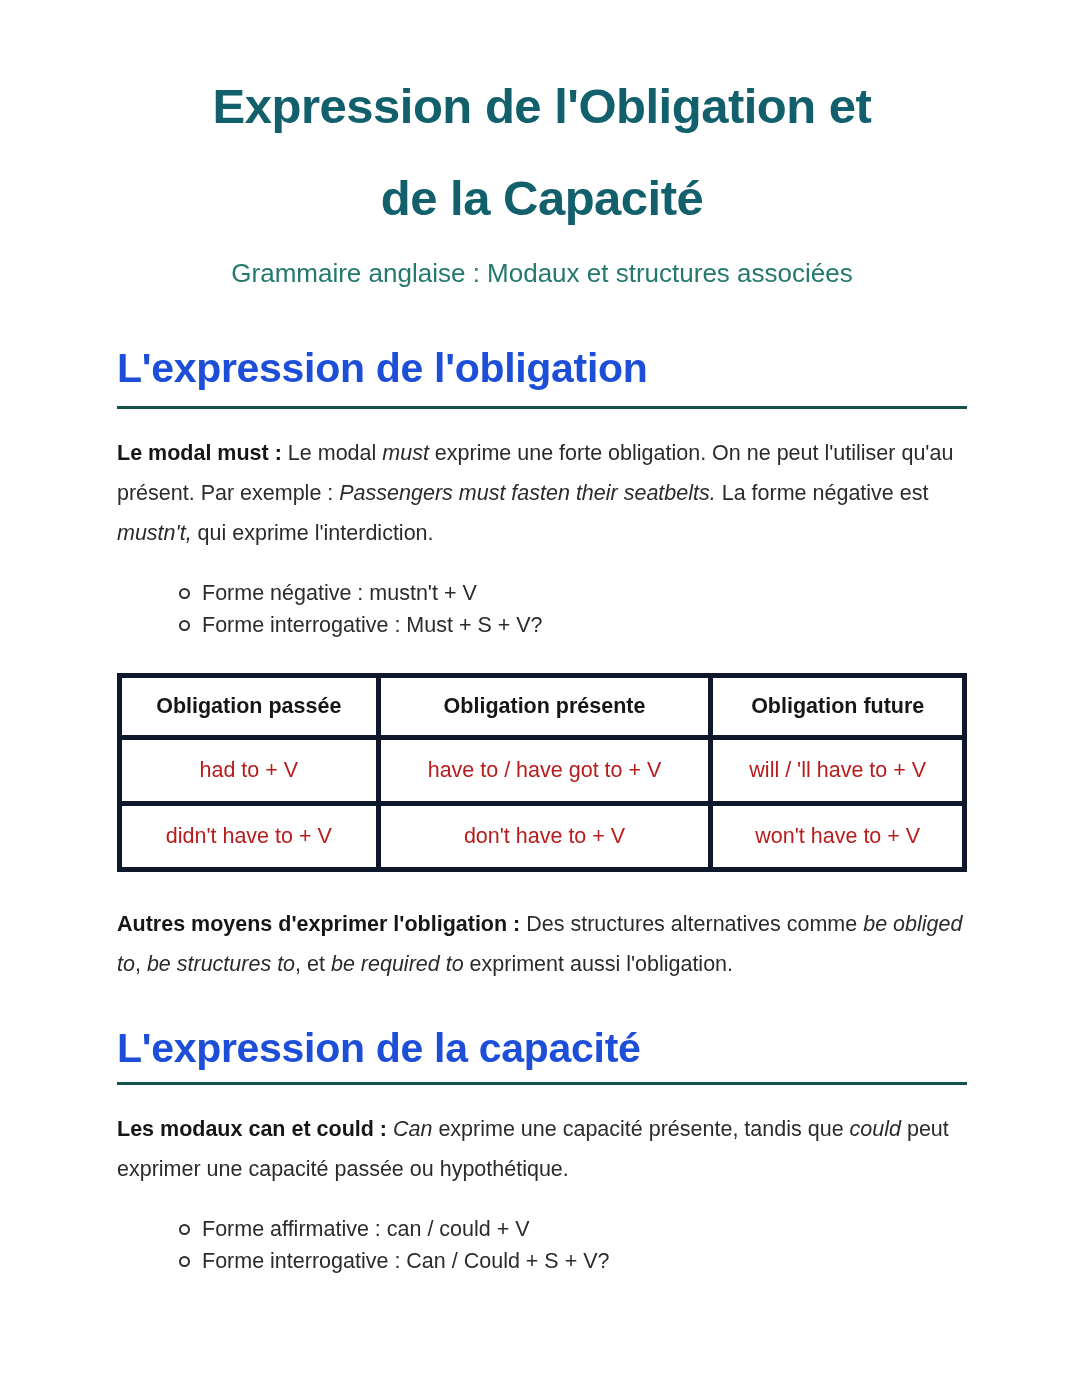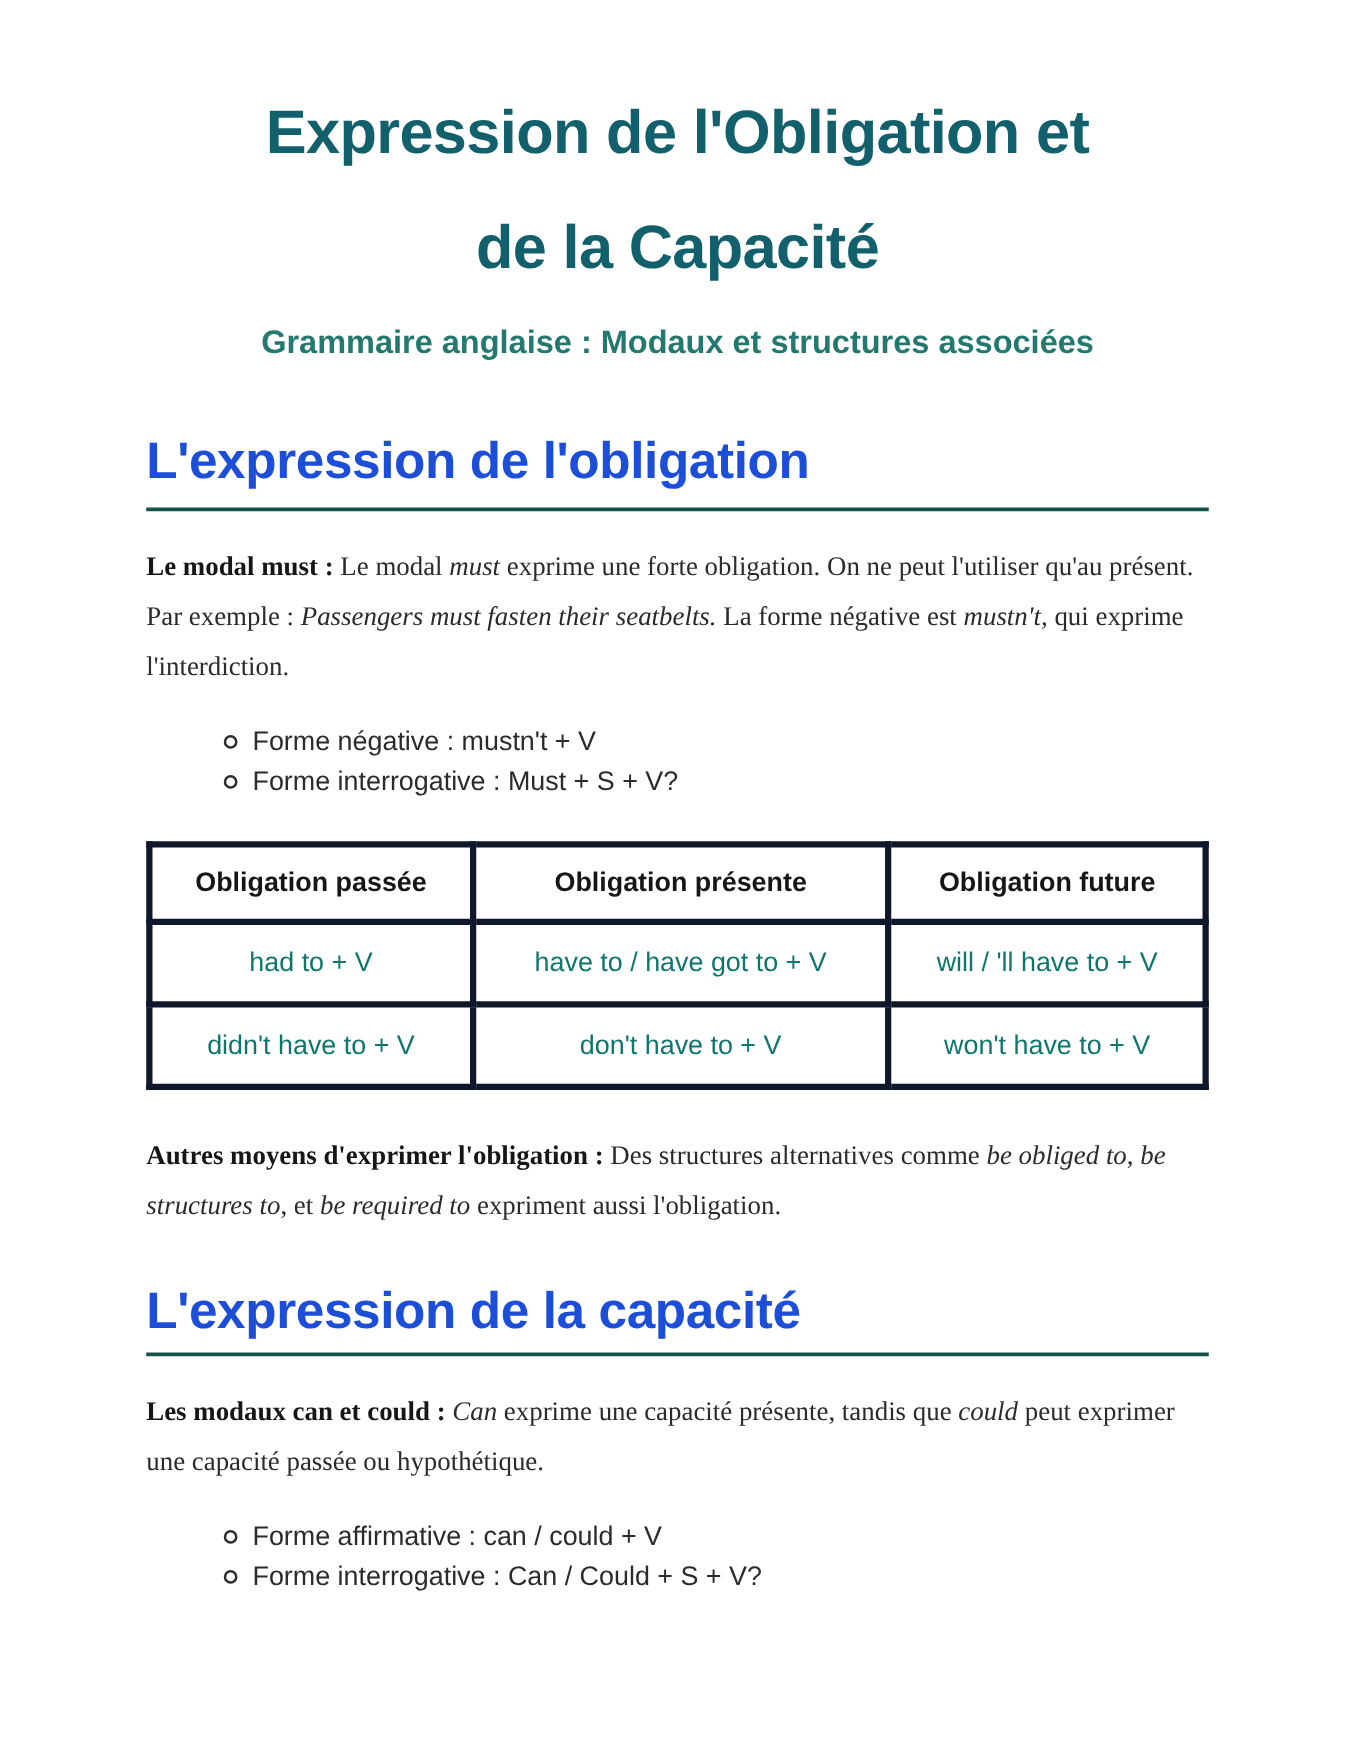--- a/index.html
+++ b/index.html
@@ -28,21 +28,21 @@
     color: #12606c;
     letter-spacing: -0.5px;
   }
   h1.title span { display: block; }
 
   .subtitle {
     margin-top: 12px;
     text-align: center;
     font-size: 26px;
     line-height: 34px;
-    font-weight: 700;
+    font-weight: 400;
     color: #23796e;
   }
 
   h2.section-heading {
     margin: 58px 0 0 0;
     font-size: 41px;
     line-height: 40px;
     font-weight: 700;
     color: #1d4ed8;
     letter-spacing: -0.3px;
@@ -56,21 +56,20 @@
     background: #14534b;
     border: none;
   }
   .rule2 { margin-top: 14px; }
 
   p.body-text {
     margin: 24px 0 0 0;
     font-size: 21.5px;
     line-height: 40px;
     color: #2b2b2b;
-    font-family: Liberation Serif, serif;
   }
   .b { font-weight: 700; color: #161616; }
   .i { font-style: italic; }
 
   ul.forms-list {
     margin: 24px 0 0 0;
     padding: 0 0 0 85px;
     list-style: none;
   }
   ul.forms-list li {
@@ -107,21 +106,21 @@
   table.obligation-table th {
     height: 62px;
     font-size: 21.5px;
     font-weight: 700;
     color: #161616;
   }
   table.obligation-table td {
     height: 66px;
     font-size: 21.5px;
     font-weight: 400;
-    color: #0f766e;
+    color: #b91c1c;
   }
   .col-1 { width: 30.6%; }
   .col-2 { width: 39.4%; }
   .col-3 { width: 30%; }
 </style>
 </head>
 <body>
 
 <div class="page">
   <div class="content">

